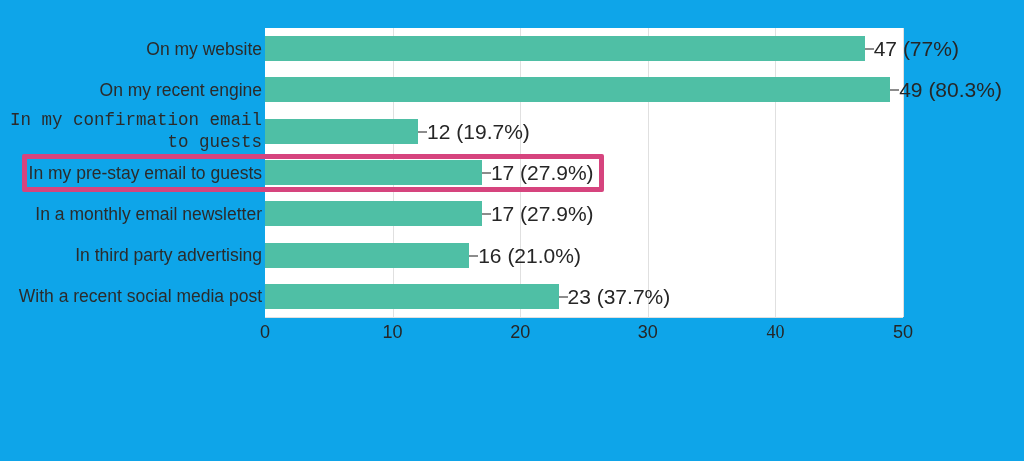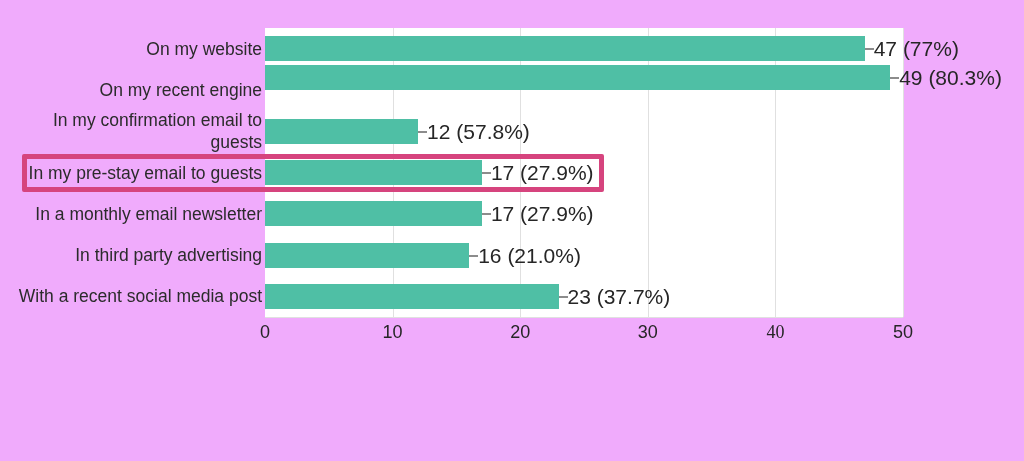--- a/index.html
+++ b/index.html
@@ -8,21 +8,21 @@
     background: #ffffff;
   }
   body {
     font-family: "Liberation Sans", sans-serif;
     -webkit-font-smoothing: antialiased;
   }
   #canvas {
     position: relative;
     width: 1024px;
     height: 461px;
-    background: #f0abfc;
+    background: #0ea5e9;
     overflow: hidden;
   }
 
   
   #plot {
     position: absolute;
     left: 265px;
     top: 28px;
     width: 638px;          
     height: 289px;
@@ -159,21 +159,21 @@
 
 <div id="canvas">
 
   <div id="cat-labels">
     <div class="cat-row" style="top:0px;">
       <span class="cat-label">On my website</span>
     </div>
     <div class="cat-row" style="top:41.3px;">
       <span class="cat-label">On my recent engine</span>
     </div>
-    <div class="cat-row two-line" style="top:82.6px;">
+    <div class="cat-row two-line" style="top:82.6px;font-family:Liberation Mono, monospace;">
       <span class="cat-label">In my confirmation email to guests</span>
     </div>
     <div class="cat-row" style="top:123.9px;">
       <span class="cat-label">In my pre-stay email to guests</span>
     </div>
     <div class="cat-row" style="top:206.5px;">
       <span class="cat-label">In third party advertising</span>
     </div>
     <div class="cat-row" style="top:165.2px;">
       <span class="cat-label">In a monthly email newsletter</span>
@@ -194,30 +194,30 @@
     <div class="gridline" style="left:382.8px;"></div>
     <div class="gridline" style="left:510.4px;"></div>
     <div class="gridline" style="left:638px;"></div>
 
     <div class="row" style="top:0px;">
       <div class="bar" style="width:599.7px;"></div>
       <div class="leader" style="left:599.7px;"></div>
       <div class="value-label" style="left:608.7px;">47 (77%)</div>
     </div>
 
-    <div class="row" style="top:29px;padding-left:44px;">
+    <div class="row" style="top:41px;padding-left:44px;">
       <div class="bar" style="width:625.2px;"></div>
       <div class="leader" style="left:625.2px;"></div>
       <div class="value-label" style="left:634.2px;">49 (80.3%)</div>
     </div>
 
     <div class="row" style="top:82.6px;">
       <div class="bar" style="width:153.1px;"></div>
       <div class="leader" style="left:153.1px;"></div>
-      <div class="value-label" style="left:162.1px;">12 (57.8%)</div>
+      <div class="value-label" style="left:162.1px;">12 (19.7%)</div>
     </div>
 
     <div class="row" style="top:123.9px;">
       <div class="bar" style="width:216.9px;"></div>
       <div class="leader" style="left:216.9px;"></div>
       <div class="value-label" style="left:225.9px;">17 (27.9%)</div>
     </div>
 
     <div class="row" style="top:165.2px;">
       <div class="bar" style="width:216.9px;"></div>

